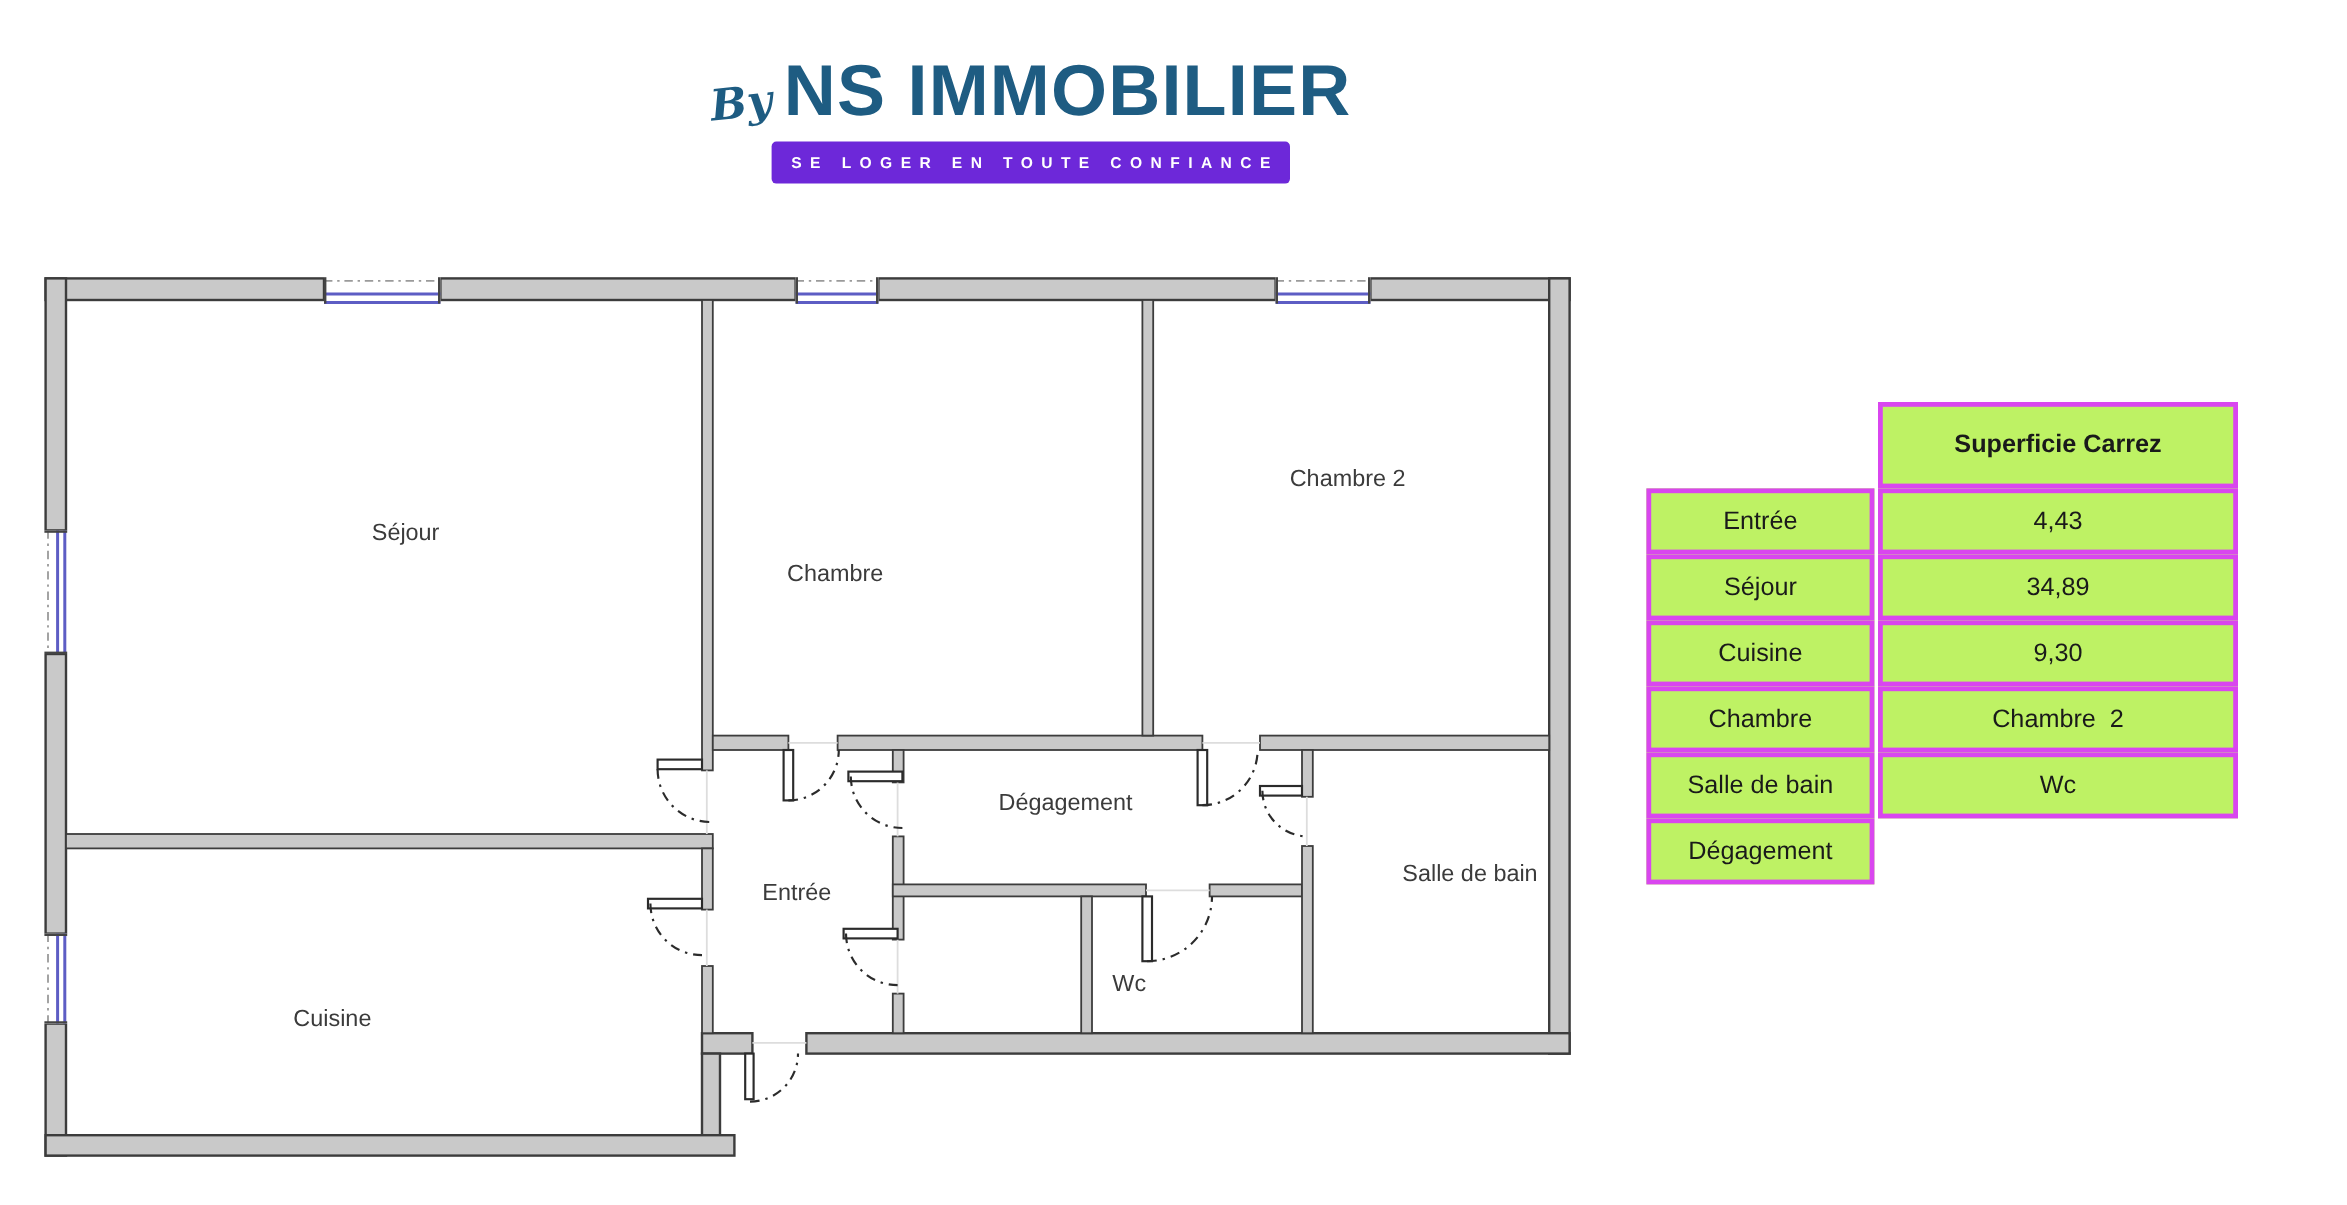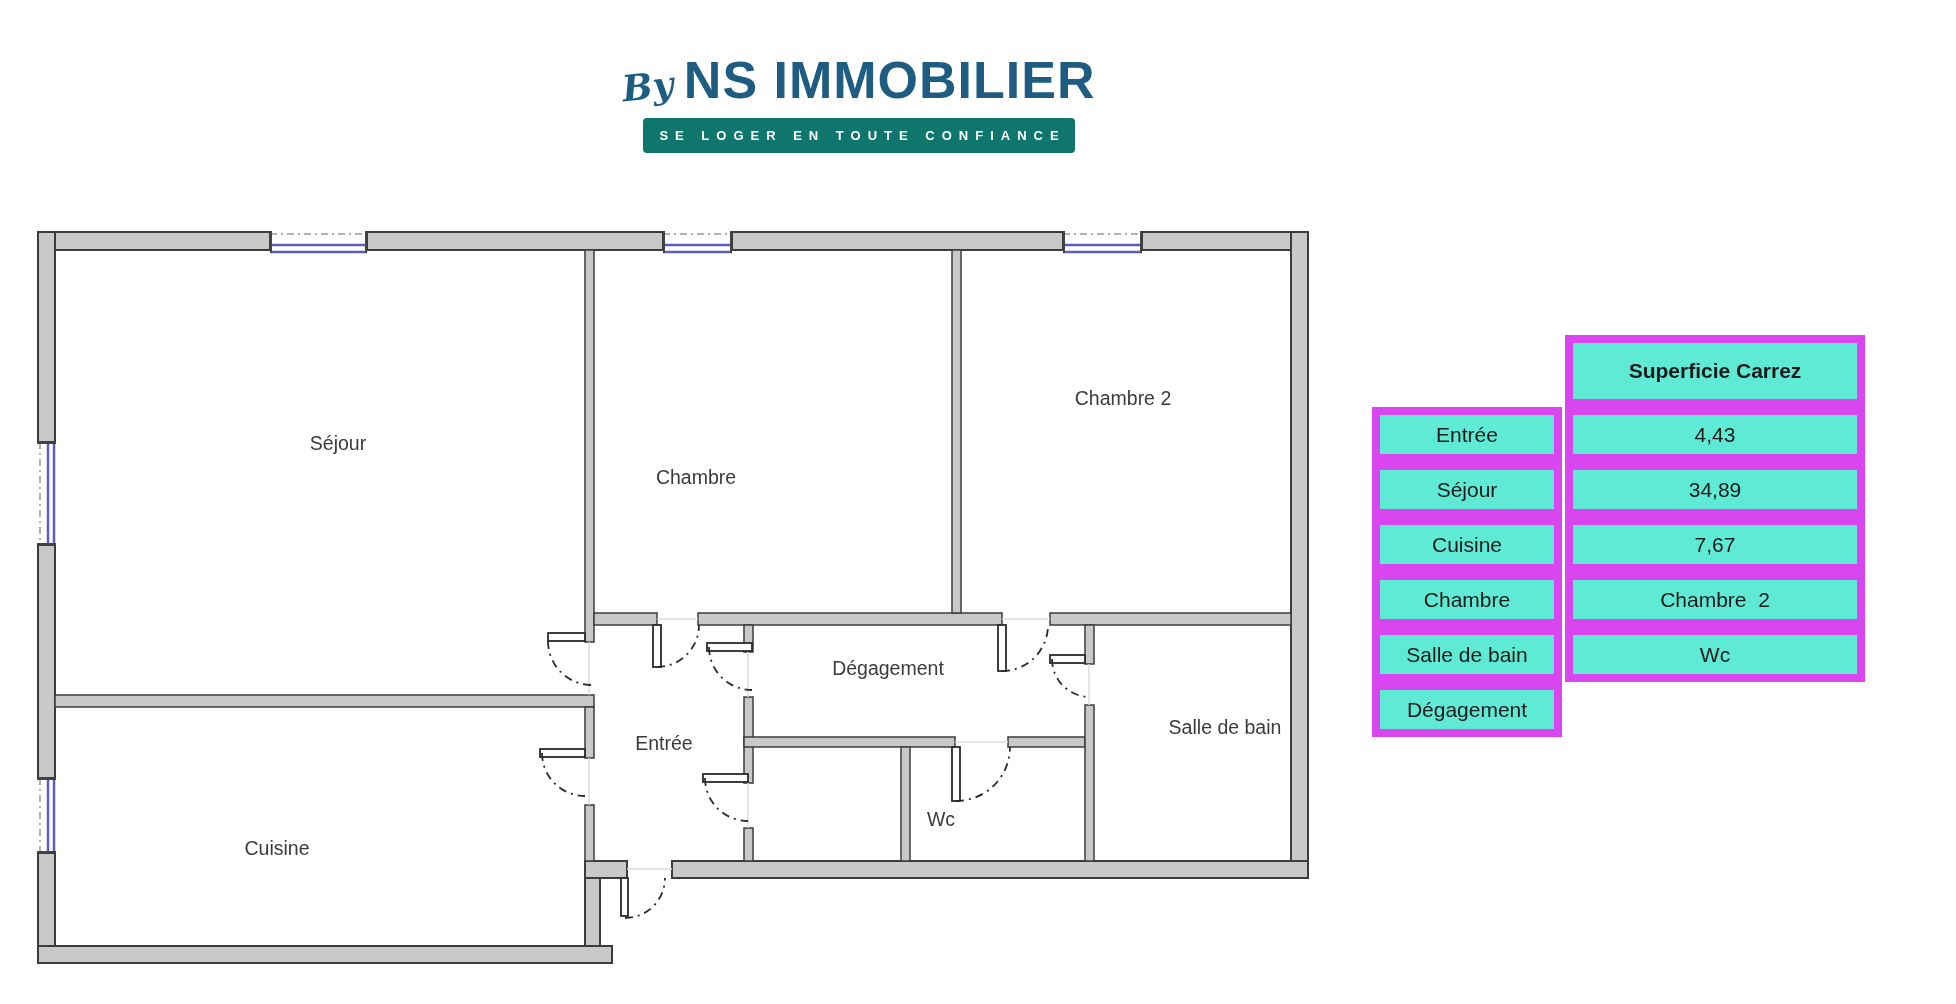--- a/index.html
+++ b/index.html
@@ -10,25 +10,25 @@
   }
   
   .logo-block{position:absolute;left:643px;top:40px;width:432px;}
   .logo-row{display:flex;align-items:flex-end;justify-content:center;height:66px;}
   .logo-by{
     font-family:"DejaVu Serif", serif;font-style:italic;font-weight:bold;
     font-size:36px;color:#1e5c82;line-height:1;transform:rotate(-6deg);
     margin-right:10px;margin-bottom:2px;
   }
   .logo-name{
-    font-size:52px;font-weight:bold;letter-spacing:1px;color:#1e5c82;
+    font-size:60px;font-weight:bold;letter-spacing:1px;color:#1e5c82;
     line-height:1;white-space:nowrap;
   }
   .tagline-bar{
-    margin-top:12px;height:35px;background:#0f766e;border-radius:4px;
+    margin-top:12px;height:35px;background:#6d28d9;border-radius:4px;
     display:flex;align-items:center;justify-content:center;
   }
   .tagline-text{
     color:#ffffff;font-size:13px;font-weight:bold;letter-spacing:7px;
     padding-left:7px;white-space:nowrap;
   }
   
   svg.plan{position:absolute;left:0;top:0;}
   .wall{fill:#c9c9c9;stroke:#3c3c3c;stroke-width:2;}
   .iwall{fill:#c9c9c9;stroke:#3c3c3c;stroke-width:1.5;}
@@ -43,22 +43,22 @@
     font-family:"Liberation Sans", sans-serif;font-size:19.5px;fill:#3b3b3b;
     text-anchor:middle;
   }
   
   .area-table{
     position:absolute;left:1372px;top:335px;
     display:grid;grid-template-columns:190px 300px;column-gap:3px;
     grid-template-rows:72px repeat(8,55px);
   }
   .area-table .cell{
-    box-sizing:border-box;height:100%;background:#5eead4;
-    border:8px solid #d946ef;display:flex;align-items:center;justify-content:center;
+    box-sizing:border-box;height:100%;background:#bef264;
+    border:4px solid #d946ef;display:flex;align-items:center;justify-content:center;
     font-size:21px;color:#1a1a1a;white-space:pre;
   }
   .area-table .corner{border:none;background:transparent;}
   .area-table .head{font-weight:bold;font-size:21px;}
 </style>
 </head>
 <body>
 
 <div class="logo-block">
   <div class="logo-row">
@@ -210,21 +210,21 @@
   <div class="cell corner"></div>
   <div class="cell head">Superficie Carrez</div>
 
   <div class="cell">Entrée</div>
   <div class="cell">4,43</div>
 
   <div class="cell">Séjour</div>
   <div class="cell">34,89</div>
 
   <div class="cell">Cuisine</div>
-  <div class="cell">7,67</div>
+  <div class="cell">9,30</div>
 
   <div class="cell">Chambre</div>
 
   <div class="cell">Chambre  2</div>
 
   <div class="cell">Salle de bain</div>
 
   <div class="cell">Wc</div>
 
   <div class="cell">Dégagement</div>

